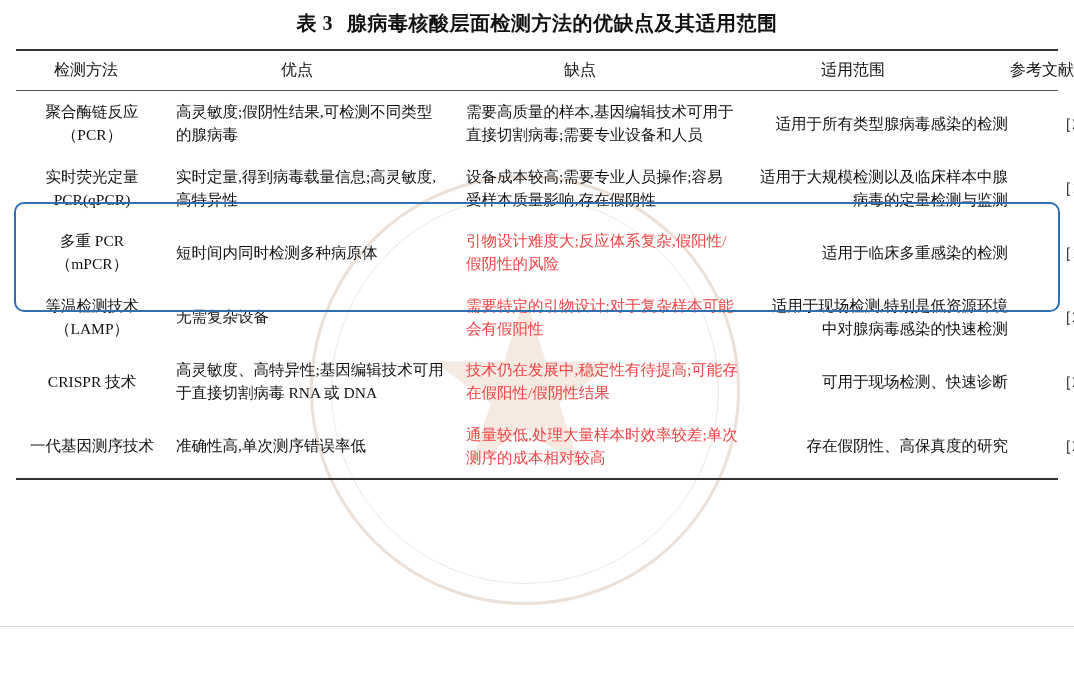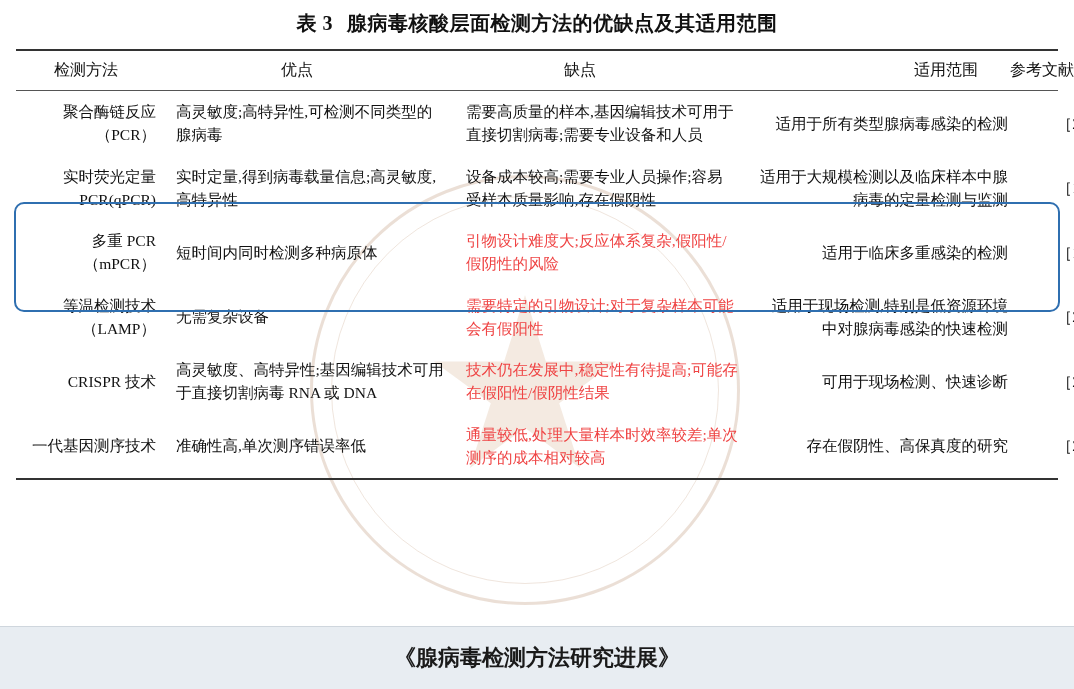--- a/index.html
+++ b/index.html
@@ -95,21 +95,21 @@
     margin-top: 16px;
   }
   tbody td {
     vertical-align: middle;
     padding: 9px 10px;
     line-height: 1.5;
     color: #111111;
   }
   td.c-method {
     width: 128px;
-    text-align: right;
+    text-align: center;
     padding-left: 12px;
   }
   td.c-pros {
     width: 270px;
     text-align: left;
   }
   td.c-cons {
     width: 272px;
     text-align: left;
   }
@@ -117,21 +117,21 @@
     width: 250px;
     text-align: right;
   }
   td.c-ref {
     width: 104px;
     text-align: center;
   }
   th.c-method { width: 128px; }
   th.c-pros { width: 270px; }
   th.c-cons { width: 272px; }
-  th.c-scope { width: 250px; text-align: right; }
+  th.c-scope { width: 250px; }
   th.c-ref { width: 104px; }
   
   .highlight-box {
     position: absolute;
     left: 14px;
     top: 202px;
     width: 1046px;
     height: 110px;
     border: 2.5px solid #2f6fb0;
     border-radius: 10px;
@@ -199,21 +199,21 @@
             <th class="c-scope">适用范围</th>
             <th class="c-ref">参考文献</th>
           </tr>
         </thead>
       </table>
       <div class="hline-thin"></div>
       <table class="main">
         <tbody>
           <tr>
             <td class="c-method">聚合酶链反应（PCR）</td>
-            <td class="c-pros">高灵敏度;高特异性,可检测不同类型的腺病毒</td>
+            <td class="c-pros">高灵敏度;假阴性结果,可检测不同类型的腺病毒</td>
             <td class="c-cons">需要高质量的样本,基因编辑技术可用于直接切割病毒;需要专业设备和人员</td>
             <td class="c-scope">适用于所有类型腺病毒感染的检测</td>
             <td class="c-ref">［23］</td>
           </tr>
           <tr>
             <td class="c-method">实时荧光定量 PCR(qPCR)</td>
             <td class="c-pros">实时定量,得到病毒载量信息;高灵敏度,高特异性</td>
             <td class="c-cons">设备成本较高;需要专业人员操作;容易受样本质量影响,存在假阴性</td>
             <td class="c-scope">适用于大规模检测以及临床样本中腺病毒的定量检测与监测</td>
             <td class="c-ref">［16］</td>
@@ -248,16 +248,13 @@
           </tr>
         </tbody>
       </table>
       <div class="hline-thick"></div>
     </div>
   </div>
 
   <div class="highlight-box"></div>
 
   <div class="sep-line"></div>
-  <div class="caption-bar">
-    <span class="caption-text">《腺病毒检测方法研究进展》</span>
-  </div>
 </div>
 
 </body></html>

